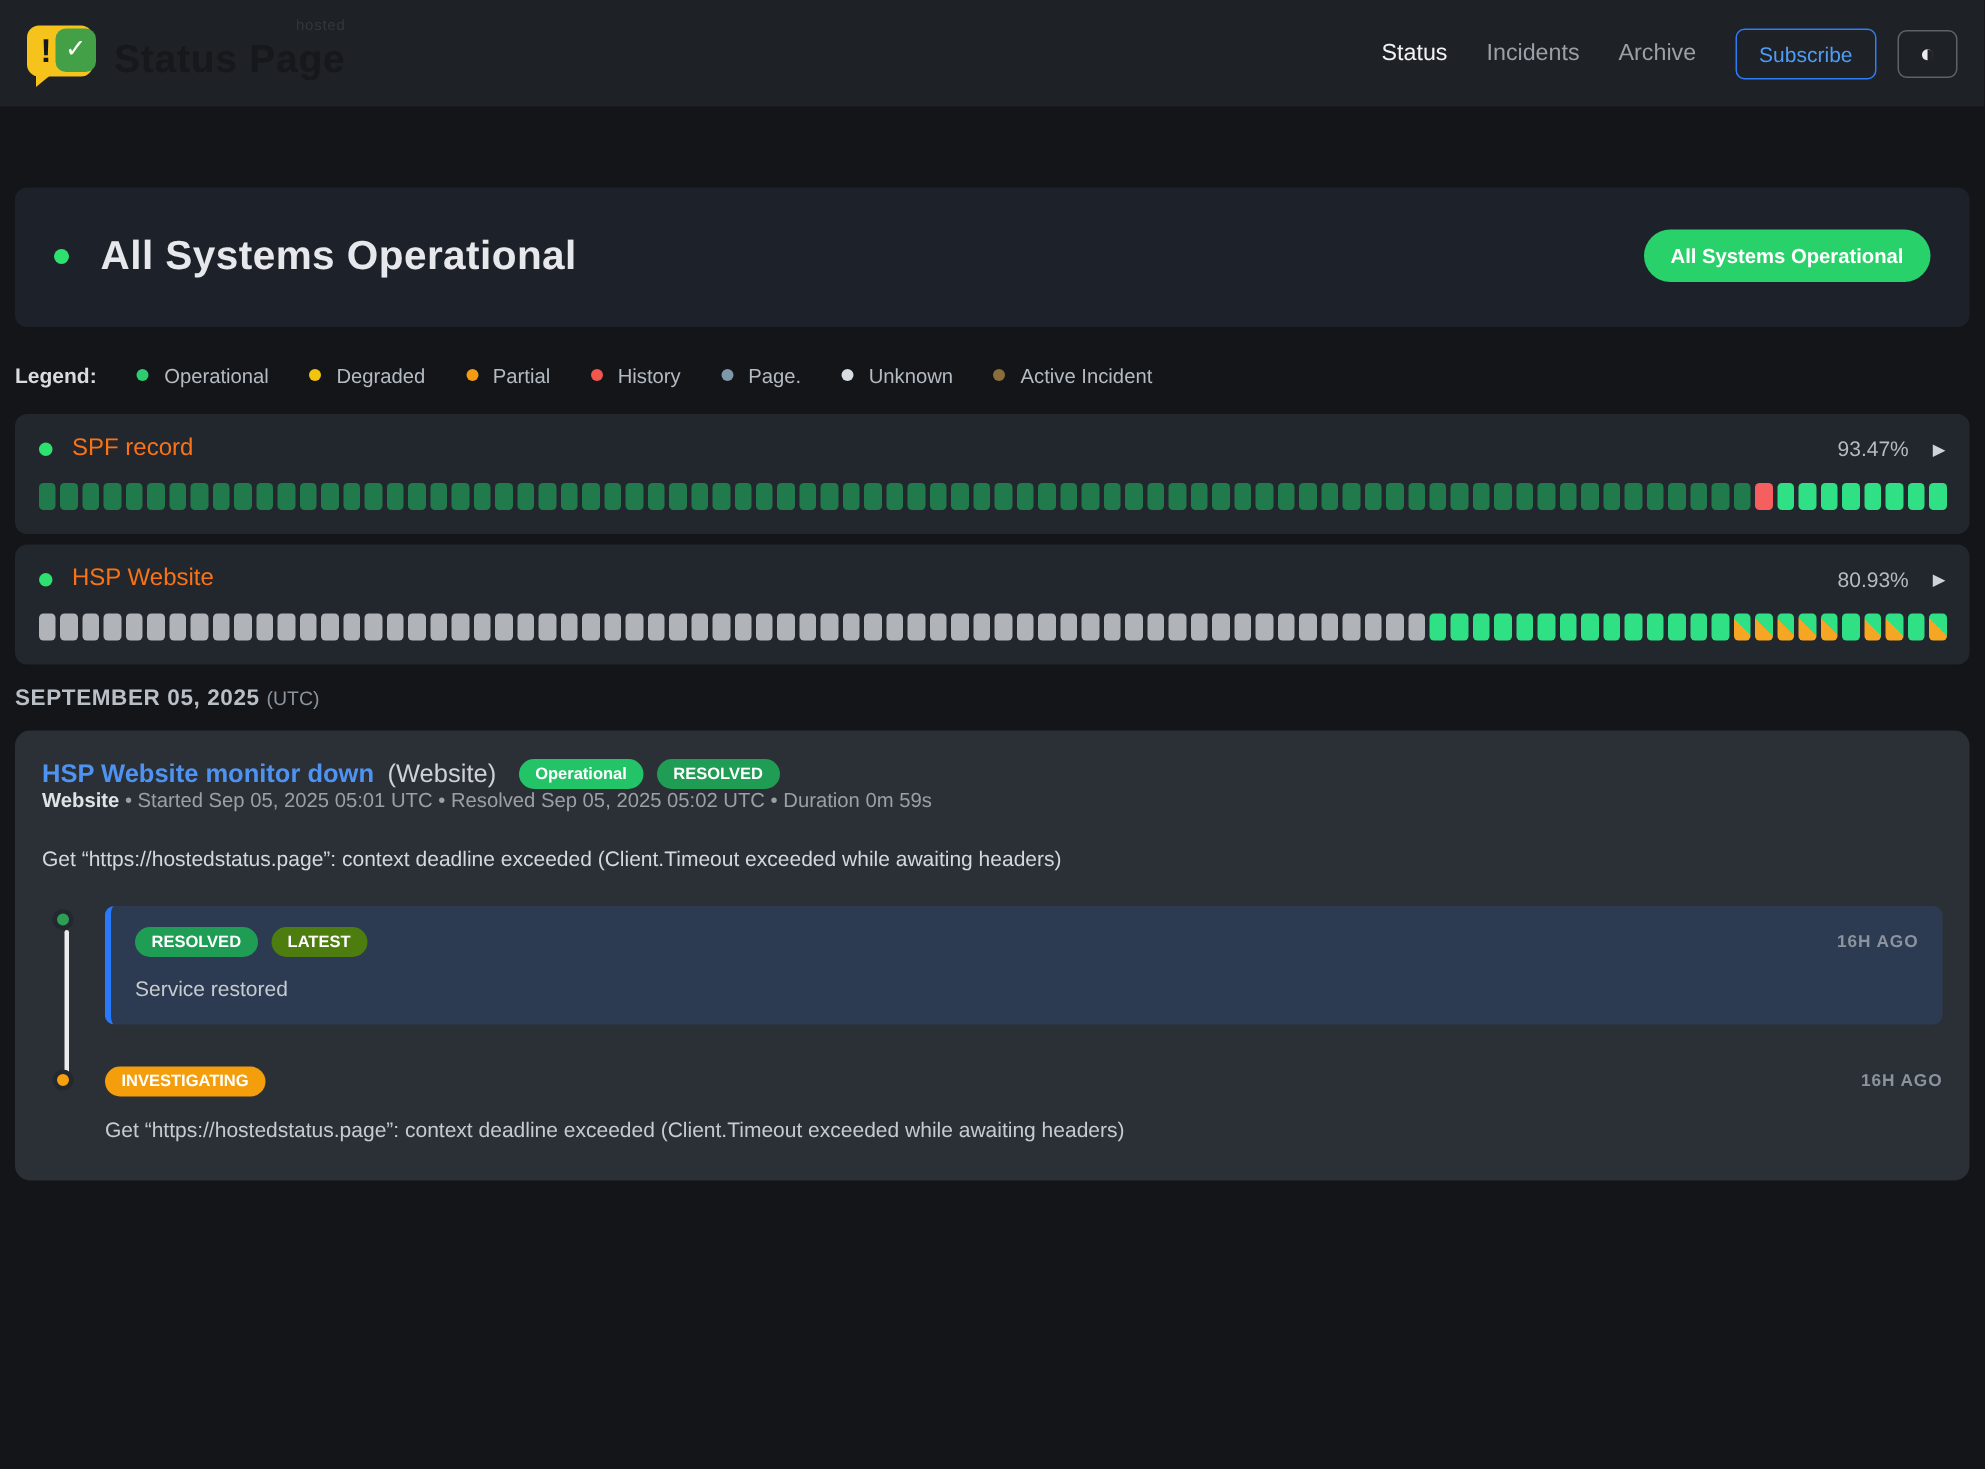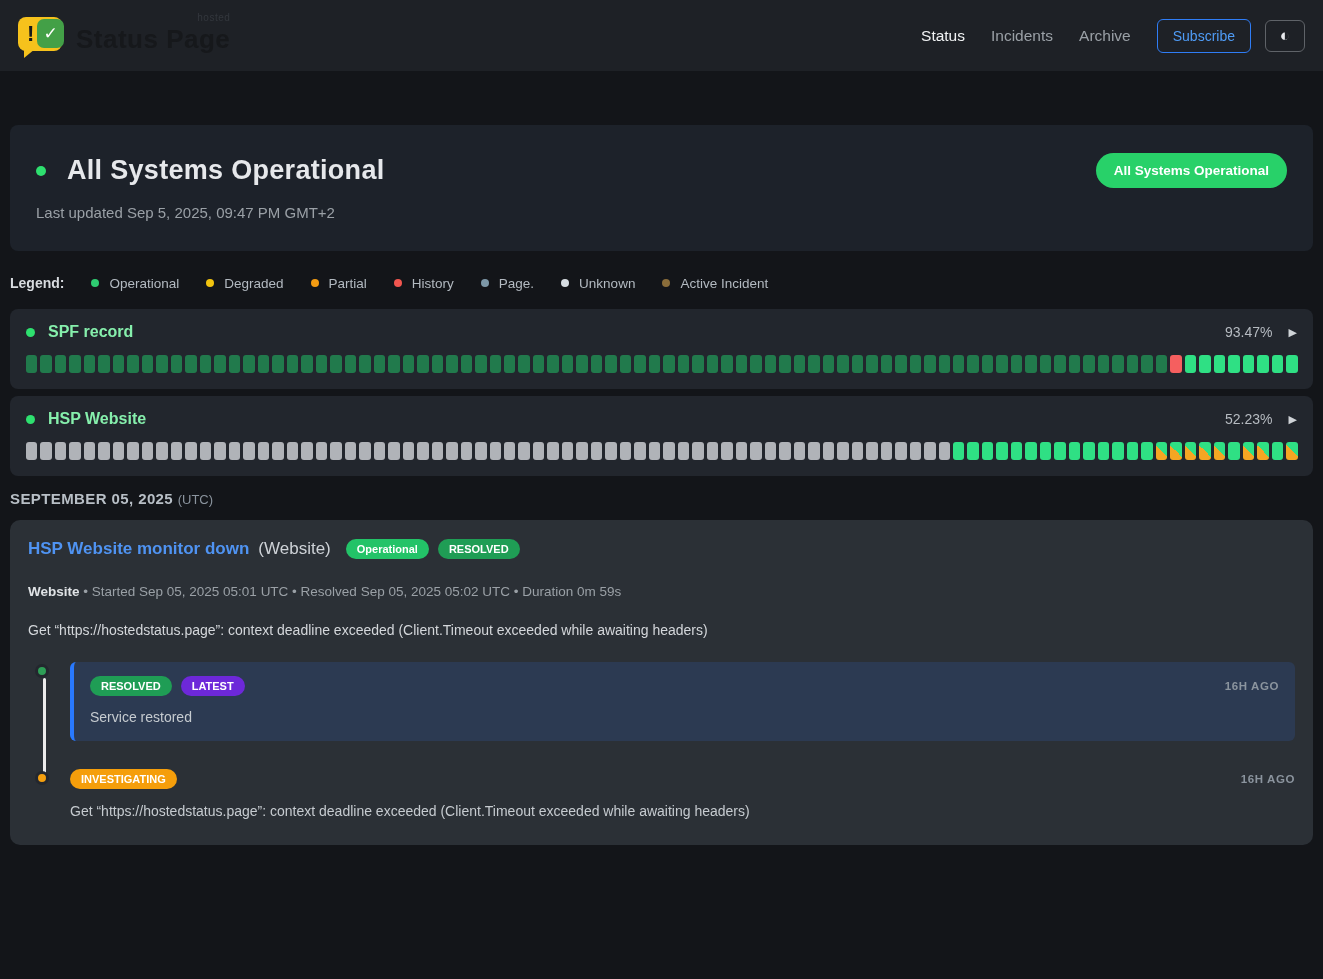--- a/index.html
+++ b/index.html
@@ -106,21 +106,21 @@
   
   .component-card {
     margin-top:18px;
     background:#22262d;
     border-radius:8px;
     padding:14px 16px 16px;
   }
   .component-card + .component-card { margin-top:7px; }
   .comp-top { display:flex; align-items:center; margin-bottom:14px; cursor:pointer; }
   .comp-dot { width:9px; height:9px; border-radius:50%; margin-right:13px; }
-  .comp-name { font-size:16px; font-weight:700; color:#86efac; }
+  .comp-name { font-size:16px; font-weight:400; color:#f97316; }
   .comp-uptime { margin-left:auto; font-size:14px; color:#b6bbc1; margin-right:16px; }
   .comp-arrow { color:#cfd3d7; font-size:11px; }
   .bars { display:flex; gap:3px; height:18px; }
   .bar { flex:1; border-radius:3px; }
 
   
   .date-heading { margin-top:14px; font-size:15px; font-weight:700; color:#b8bfc6; letter-spacing:0.4px; }
   .date-utc { font-size:13px; font-weight:400; color:#8b949e; letter-spacing:0; }
 
   .incident-card {
@@ -129,21 +129,21 @@
     border-radius:10px;
     padding:19px 18px 26px;
   }
   .incident-title-row { display:flex; align-items:center; gap:9px; }
   .incident-title { font-size:17px; font-weight:700; color:#4f93f2; text-decoration:none; cursor:pointer; }
   .incident-subtitle { font-size:17px; color:#ced2d7; margin-right:6px; }
   .pill {
     color:#fff; font-weight:700; font-size:11px;
     padding:4px 11px; border-radius:999px; white-space:nowrap;
   }
-  .incident-meta { margin-top:25px; font-size:13.5px; color:#9aa0a6; }
+  .incident-meta { margin-top:0; font-size:13.5px; color:#9aa0a6; }
   .incident-meta strong { color:#e0e3e6; }
   .incident-desc { margin-top:23px; font-size:14px; color:#d4d7db; }
 
   
   .timeline { margin-top:24px; position:relative; padding-left:42px; }
   .t-line {
     position:absolute; left:15px; top:16px;
     width:3px; height:98px;
     background:#ececec; border-radius:2px;
   }
@@ -194,21 +194,20 @@
 </header>
 
 <div class="container">
 
   <section class="banner">
     <div class="banner-top">
       <span class="banner-dot" style="background: rgb(46, 224, 111);"></span>
       <span class="banner-title">All Systems Operational</span>
       <span class="banner-badge" style="background: rgb(40, 209, 105);">All Systems Operational</span>
     </div>
-    <div class="banner-updated">Last updated Sep 5, 2025, 09:47 PM GMT+2</div>
   </section>
 
   <div class="legend">
     <span class="legend-label">Legend:</span>
 
   <span class="legend-item">
     <span class="legend-dot" style="background: rgb(46, 204, 113);"></span>
     <span class="legend-text">Operational</span>
   </span>
 
@@ -340,21 +339,21 @@
           <div class="bar" style="background: rgb(47, 224, 132);"></div>
           <div class="bar" style="background: rgb(47, 224, 132);"></div>
           <div class="bar" style="background: rgb(47, 224, 132);"></div>
         </div>
   </div>
 
   <div class="component-card">
     <div class="comp-top">
       <span class="comp-dot" style="background: rgb(46, 224, 111);"></span>
       <span class="comp-name">HSP Website</span>
-      <span class="comp-uptime">52.23%</span>
+      <span class="comp-uptime">80.93%</span>
       <span class="comp-arrow">▶</span>
     </div>
     <div class="bars">
           <div class="bar" style="background: rgb(176, 179, 184);"></div>
           <div class="bar" style="background: rgb(176, 179, 184);"></div>
           <div class="bar" style="background: rgb(176, 179, 184);"></div>
           <div class="bar" style="background: rgb(176, 179, 184);"></div>
           <div class="bar" style="background: rgb(176, 179, 184);"></div>
           <div class="bar" style="background: rgb(176, 179, 184);"></div>
           <div class="bar" style="background: rgb(176, 179, 184);"></div>
@@ -461,21 +460,21 @@
     <div class="incident-desc">Get “https://hostedstatus.page”: context deadline exceeded (Client.Timeout exceeded while awaiting headers)</div>
 
     <div class="timeline" id="timeline">
       <div class="t-line"></div>
 
   <div class="update">
     <span class="node" style="background: rgb(46, 158, 87);"></span>
     <div class="update-body update-box">
       <div class="update-head">
         <span class="pill" style="background: rgb(31, 157, 85);">RESOLVED</span>
-              <span class="pill" style="background: #6d28d9;">LATEST</span>
+              <span class="pill" style="background: #4d7c0f;">LATEST</span>
               <span class="update-time">16H AGO</span>
       </div>
       <div class="update-text">Service restored</div>
     </div>
   </div>
 
   <div class="update plain">
     <span class="node" style="background: rgb(245, 160, 15);"></span>
     <div class="update-body">
       <div class="update-head">

